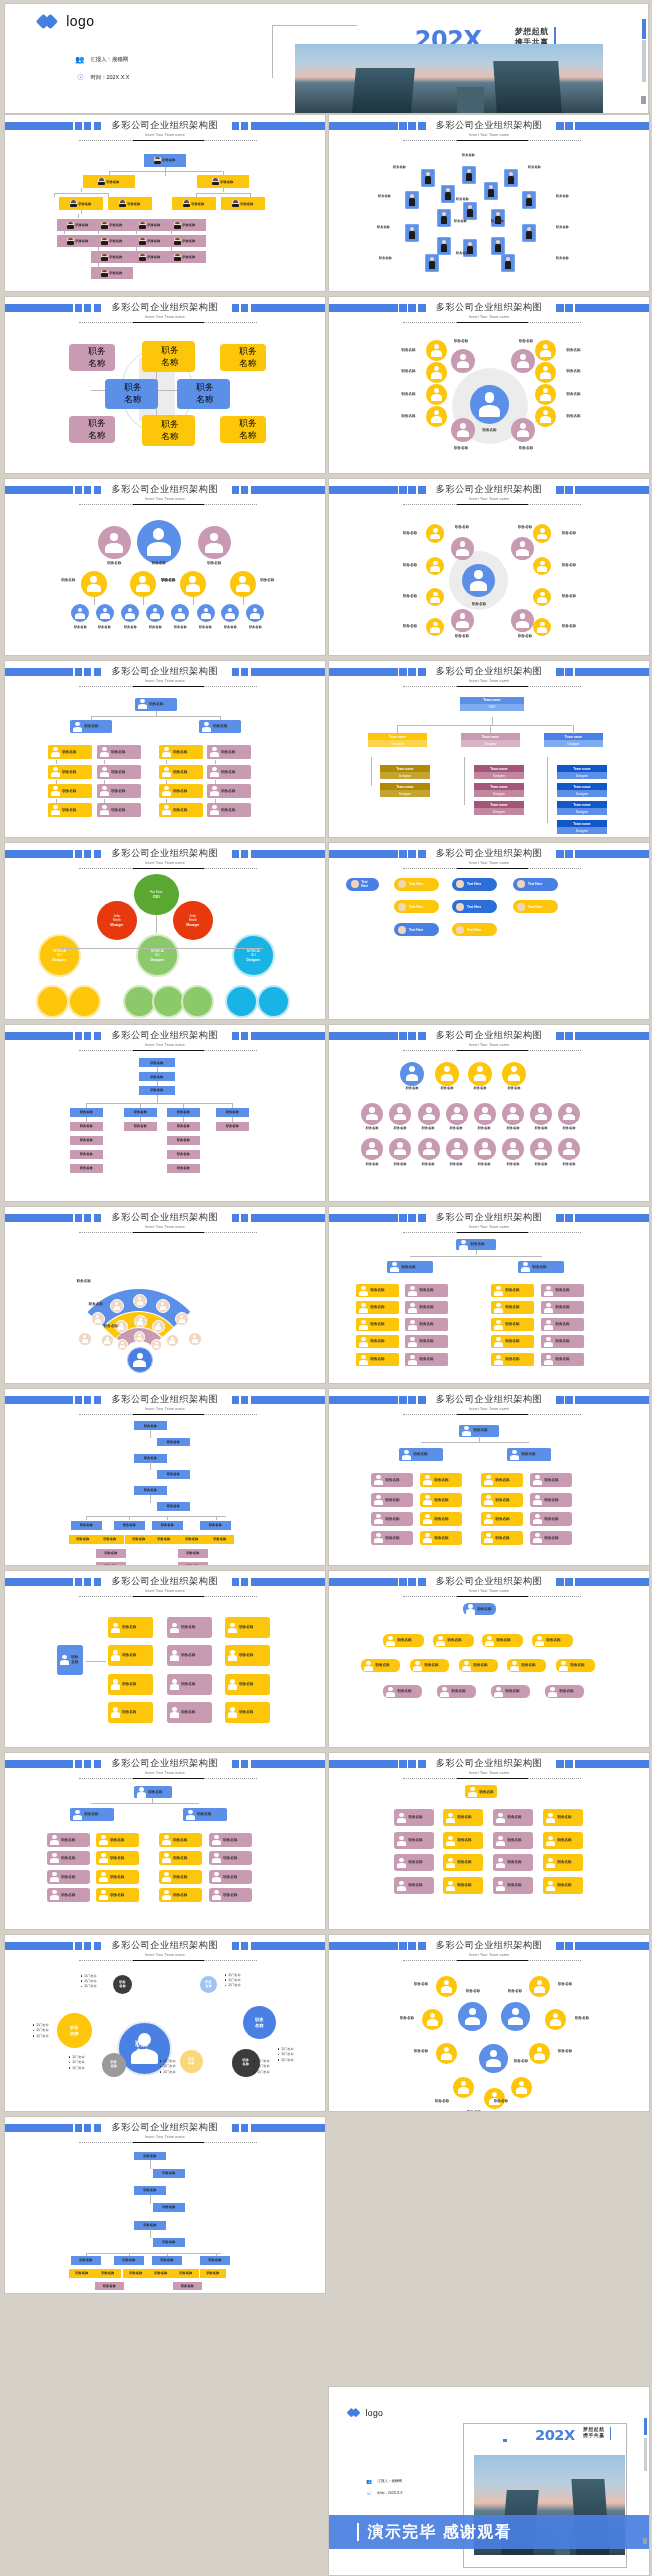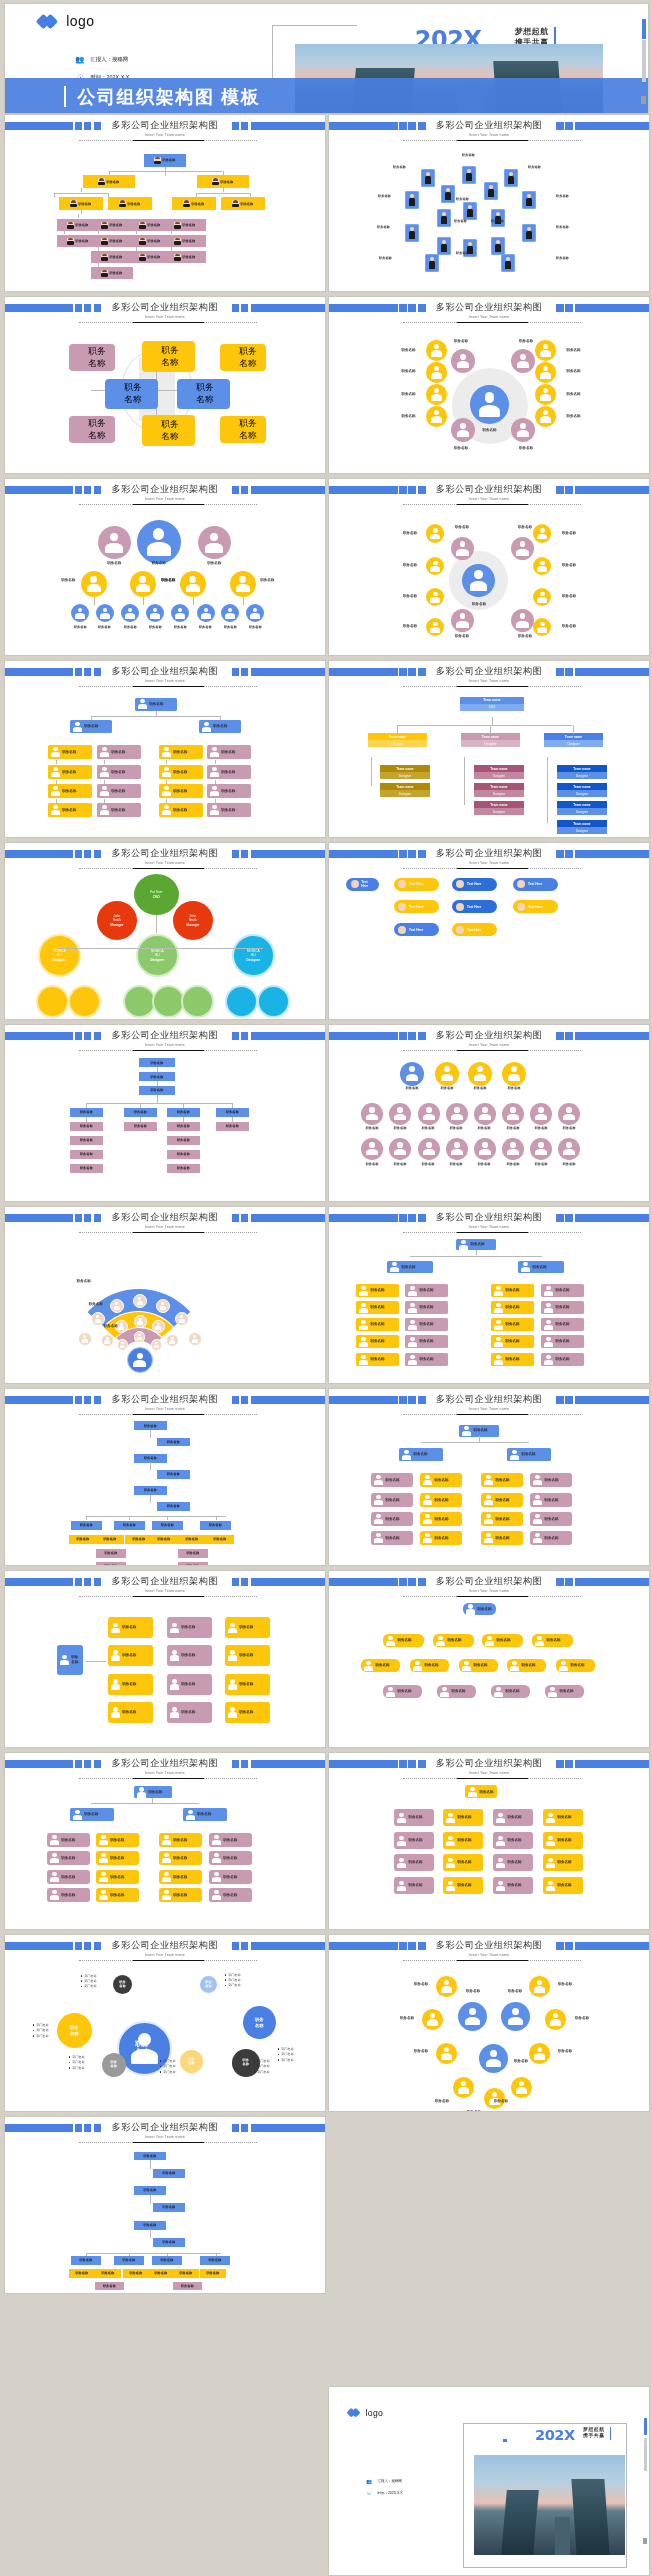--- a/index.html
+++ b/index.html
@@ -113,24 +113,20 @@
     <div class="hero-meta">
       <div class="row">
           <span class="ic">👥</span>
           <span>汇报人：搜穗网</span>
         </div>
       <div class="row">
           <span class="ic">☉</span>
           <span>时间：202X.X.X</span>
         </div>
     </div>
-    <div class="hero-band">
-      <span class="bar"></span>
-        <span class="bt">公司组织架构图  模板</span>
-    </div>
     <div class="hero-side"></div>
     <div class="hero-side2"></div>
     <div class="hero-side3"></div>
   </div>
 
   <div id="deck">
       <div class="slide sl col-l" style="top:114px;">
         <div class="shead">
           <span class="lbar"></span>
           <span class="sq" style="left:70px;"></span>
@@ -2517,19 +2513,23 @@
     <div class="hero-meta" style="left:37px;top:91px;font-size:3.5px;">
       <div class="row" style="margin-bottom:6px;">
           <span class="ic" style="width:6px;height:6px;font-size:4.9px;">👥</span>
           <span>汇报人：搜穗网</span>
         </div>
       <div class="row">
           <span class="ic" style="width:6px;height:6px;font-size:4.9px;">☉</span>
           <span>时间：202X.X.X</span>
         </div>
     </div>
+    <div class="hero-band" style="top:128px;width:322px;height:34px;">
+      <span class="bar" style="margin-left:28px;height:18.4px;width:2.2px;"></span>
+        <span class="bt" style="font-size:15.7px;margin-left:8.6px;">演示完毕  感谢观看</span>
+    </div>
     <div class="hero-side" style="top:31px;height:17.3px;width:2.7px;"></div>
     <div class="hero-side2" style="top:51px;height:33px;width:2.7px;"></div>
     <div class="hero-side3" style="top:151px;width:3.8px;height:6px;"></div>
   </div>
 
 </div>
 
 
 </body></html>

